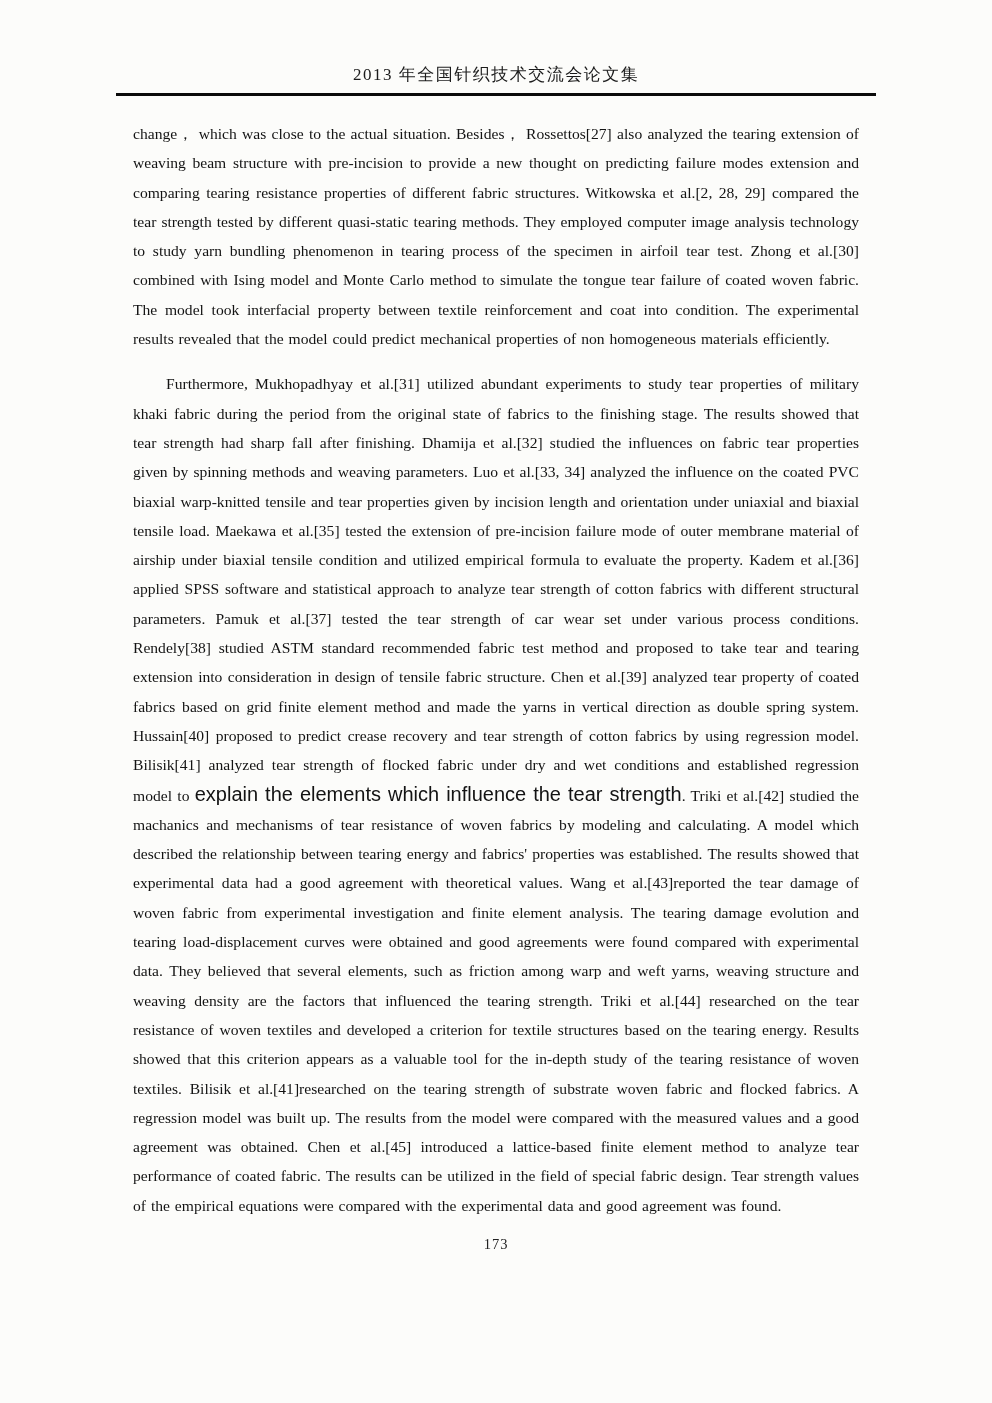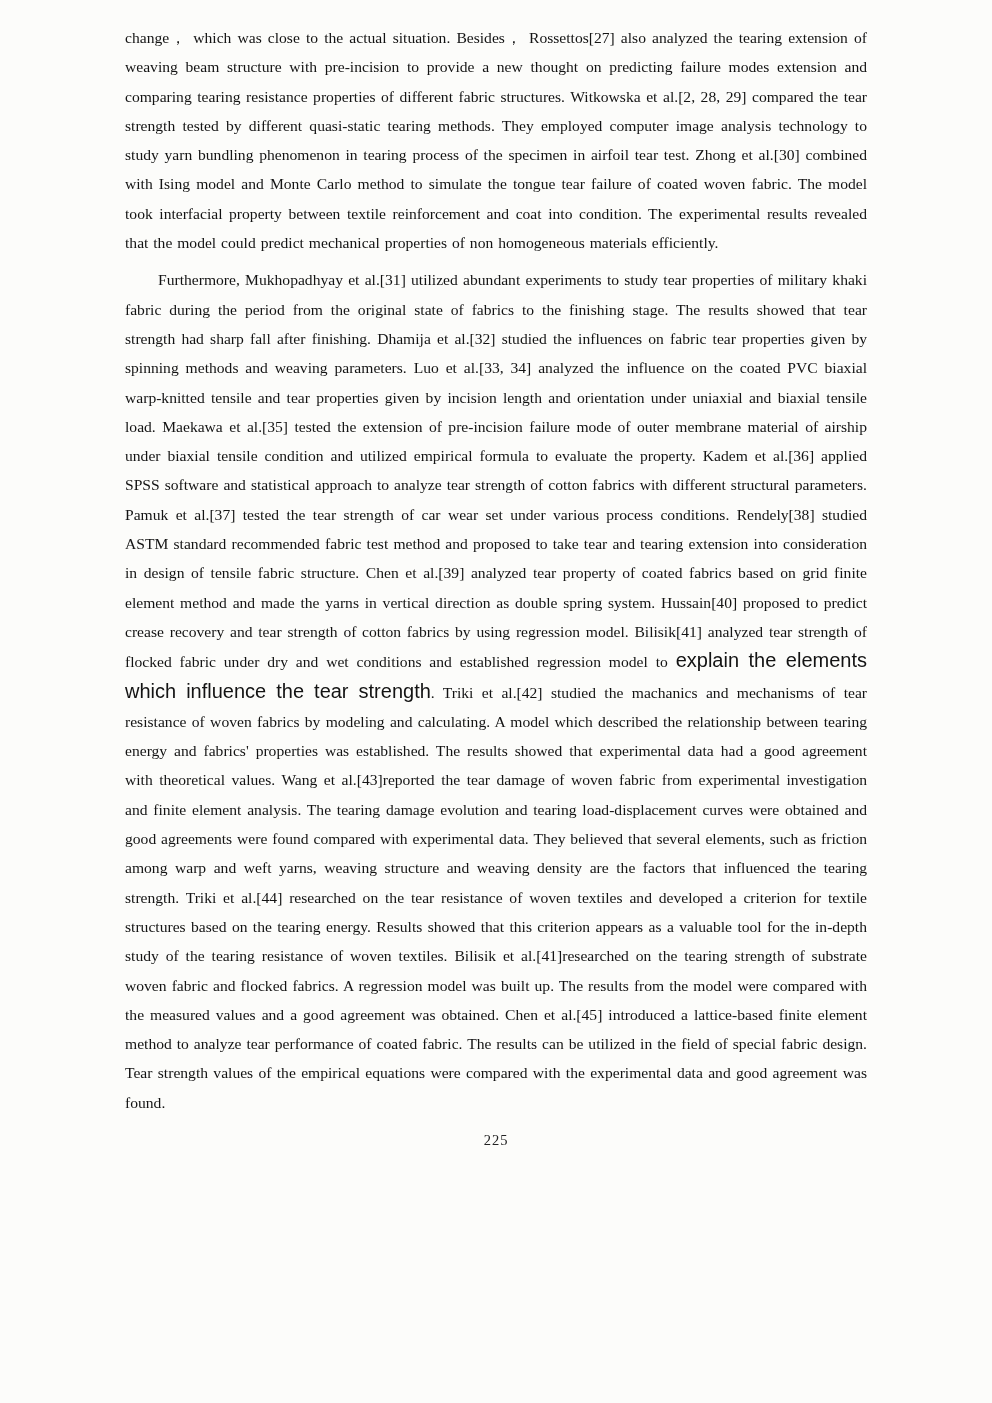--- a/index.html
+++ b/index.html
@@ -35,21 +35,21 @@
   }
   .content {
     width: 758px;
     margin: 23px auto 0 auto;
     font-size: 15.6px;
     line-height: 29.3px;
     text-align: justify;
     word-spacing: 1px;
   }
   .content p {
-    margin: 8px;
+    margin: 16px;
     padding: 0;
   }
   .content p.indented {
     text-indent: 33px;
   }
   .sans-segment {
     font-family: "Liberation Sans", "DejaVu Sans", sans-serif;
     font-size: 20px;
   }
   .footer {
@@ -60,23 +60,27 @@
     font-size: 14.5px;
     color: #222;
     letter-spacing: 1px;
   }
 </style>
 </head>
 <body>
 
 <div class="page">
 
+  <div class="header">
+    <div class="header-title">2013 年全国针织技术交流会论文集</div>
+    <hr class="header-rule">
+  </div>
 
   <div class="content">
     <p>change， which was close to the actual situation. Besides， Rossettos[27] also analyzed the tearing extension of weaving beam structure with pre-incision to provide a new thought on predicting failure modes extension and comparing tearing resistance properties of different fabric structures. Witkowska et al.[2, 28, 29] compared the tear strength tested by different quasi-static tearing methods. They employed computer image analysis technology to study yarn bundling phenomenon in tearing process of the specimen in airfoil tear test. Zhong et al.[30] combined with Ising model and Monte Carlo method to simulate the tongue tear failure of coated woven fabric. The model took interfacial property between textile reinforcement and coat into condition. The experimental results revealed that the model could predict mechanical properties of non homogeneous materials efficiently.</p>
     <p class="indented"><span>Furthermore, Mukhopadhyay et al.[31] utilized abundant experiments to study tear properties of military khaki fabric during the period from the original state of fabrics to the finishing stage. The results showed that tear strength had sharp fall after finishing. Dhamija et al.[32] studied the influences on fabric tear properties given by spinning methods and weaving parameters. Luo et al.[33, 34] analyzed the influence on the coated PVC biaxial warp-knitted tensile and tear properties given by incision length and orientation under uniaxial and biaxial tensile load. Maekawa et al.[35] tested the extension of pre-incision failure mode of outer membrane material of airship under biaxial tensile condition and utilized empirical formula to evaluate the property. Kadem et al.[36] applied SPSS software and statistical approach to analyze tear strength of cotton fabrics with different structural parameters. Pamuk et al.[37] tested the tear strength of car wear set under various process conditions. Rendely[38] studied ASTM standard recommended fabric test method and proposed to take tear and tearing extension into consideration in design of tensile fabric structure. Chen et al.[39] analyzed tear property of coated fabrics based on grid finite element method and made the yarns in vertical direction as double spring system. Hussain[40] proposed to predict crease recovery and tear strength of cotton fabrics by using regression model. Bilisik[41] analyzed tear strength of flocked fabric under dry and wet conditions and established regression model to </span><span class="sans-segment">explain the elements which influence the tear strength</span><span>. Triki et al.[42] studied the machanics and mechanisms of tear resistance of woven fabrics by modeling and calculating. A model which described the relationship between tearing energy and fabrics' properties was established. The results showed that experimental data had a good agreement with theoretical values. Wang et al.[43]reported the tear damage of woven fabric from experimental investigation and finite element analysis. The tearing damage evolution and tearing load-displacement curves were obtained and good agreements were found compared with experimental data. They believed that several elements, such as friction among warp and weft yarns, weaving structure and weaving density are the factors that influenced the tearing strength. Triki et al.[44] researched on the tear resistance of woven textiles and developed a criterion for textile structures based on the tearing energy. Results showed that this criterion appears as a valuable tool for the in-depth study of the tearing resistance of woven textiles. Bilisik et al.[41]researched on the tearing strength of substrate woven fabric and flocked fabrics. A regression model was built up. The results from the model were compared with the measured values and a good agreement was obtained. Chen et al.[45] introduced a lattice-based finite element method to analyze tear performance of coated fabric. The results can be utilized in the field of special fabric design. Tear strength values of the empirical equations were compared with the experimental data and good agreement was found.</span></p>
   </div>
 
   <div class="footer">
-    <div class="page-number">225</div>
+    <div class="page-number">173</div>
   </div>
 
 </div>
 
 </body></html>

